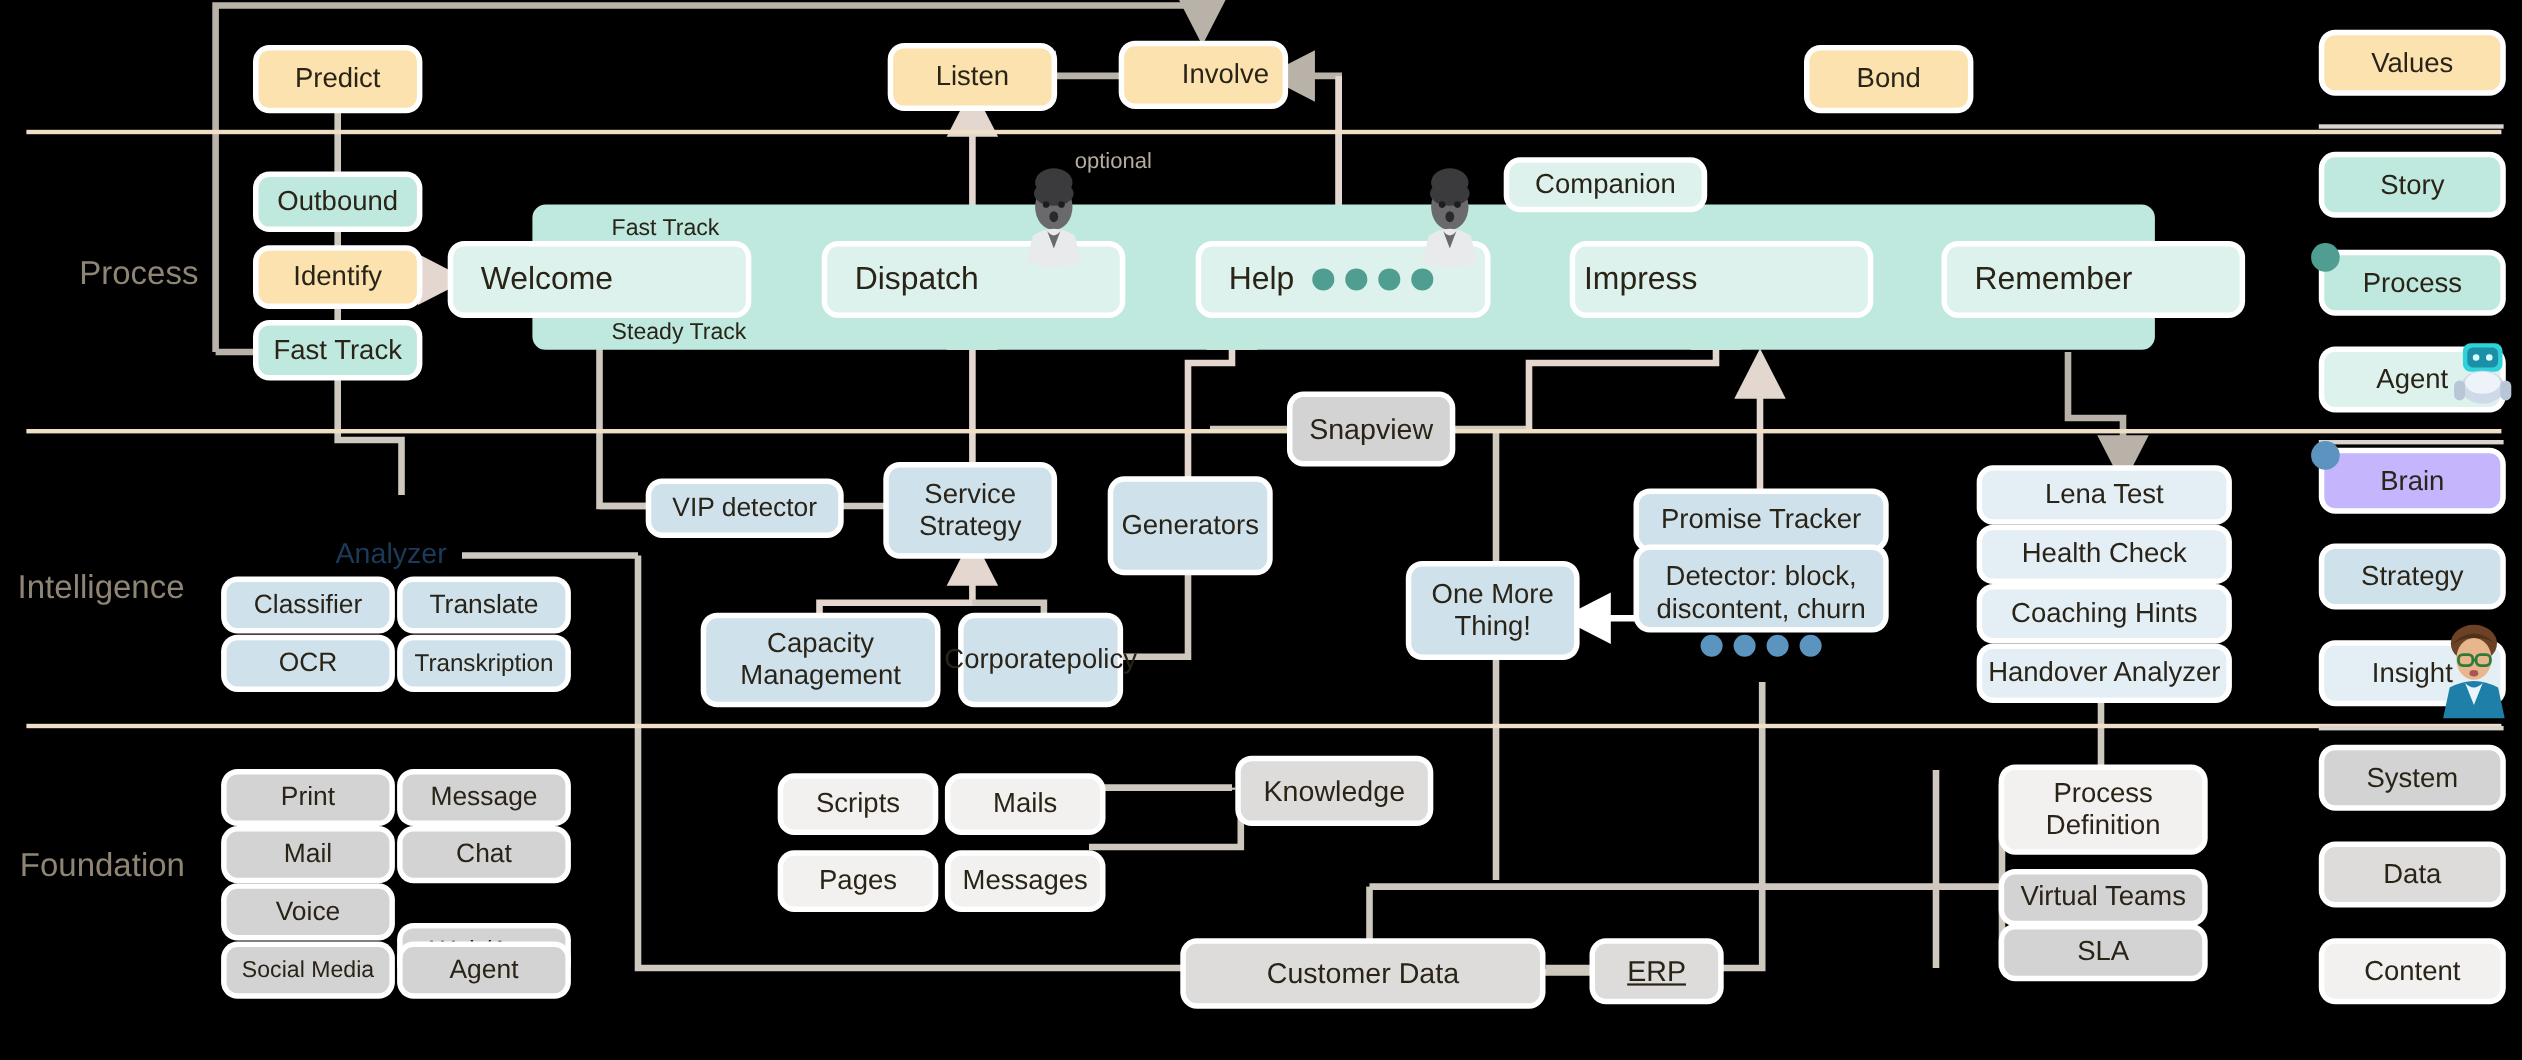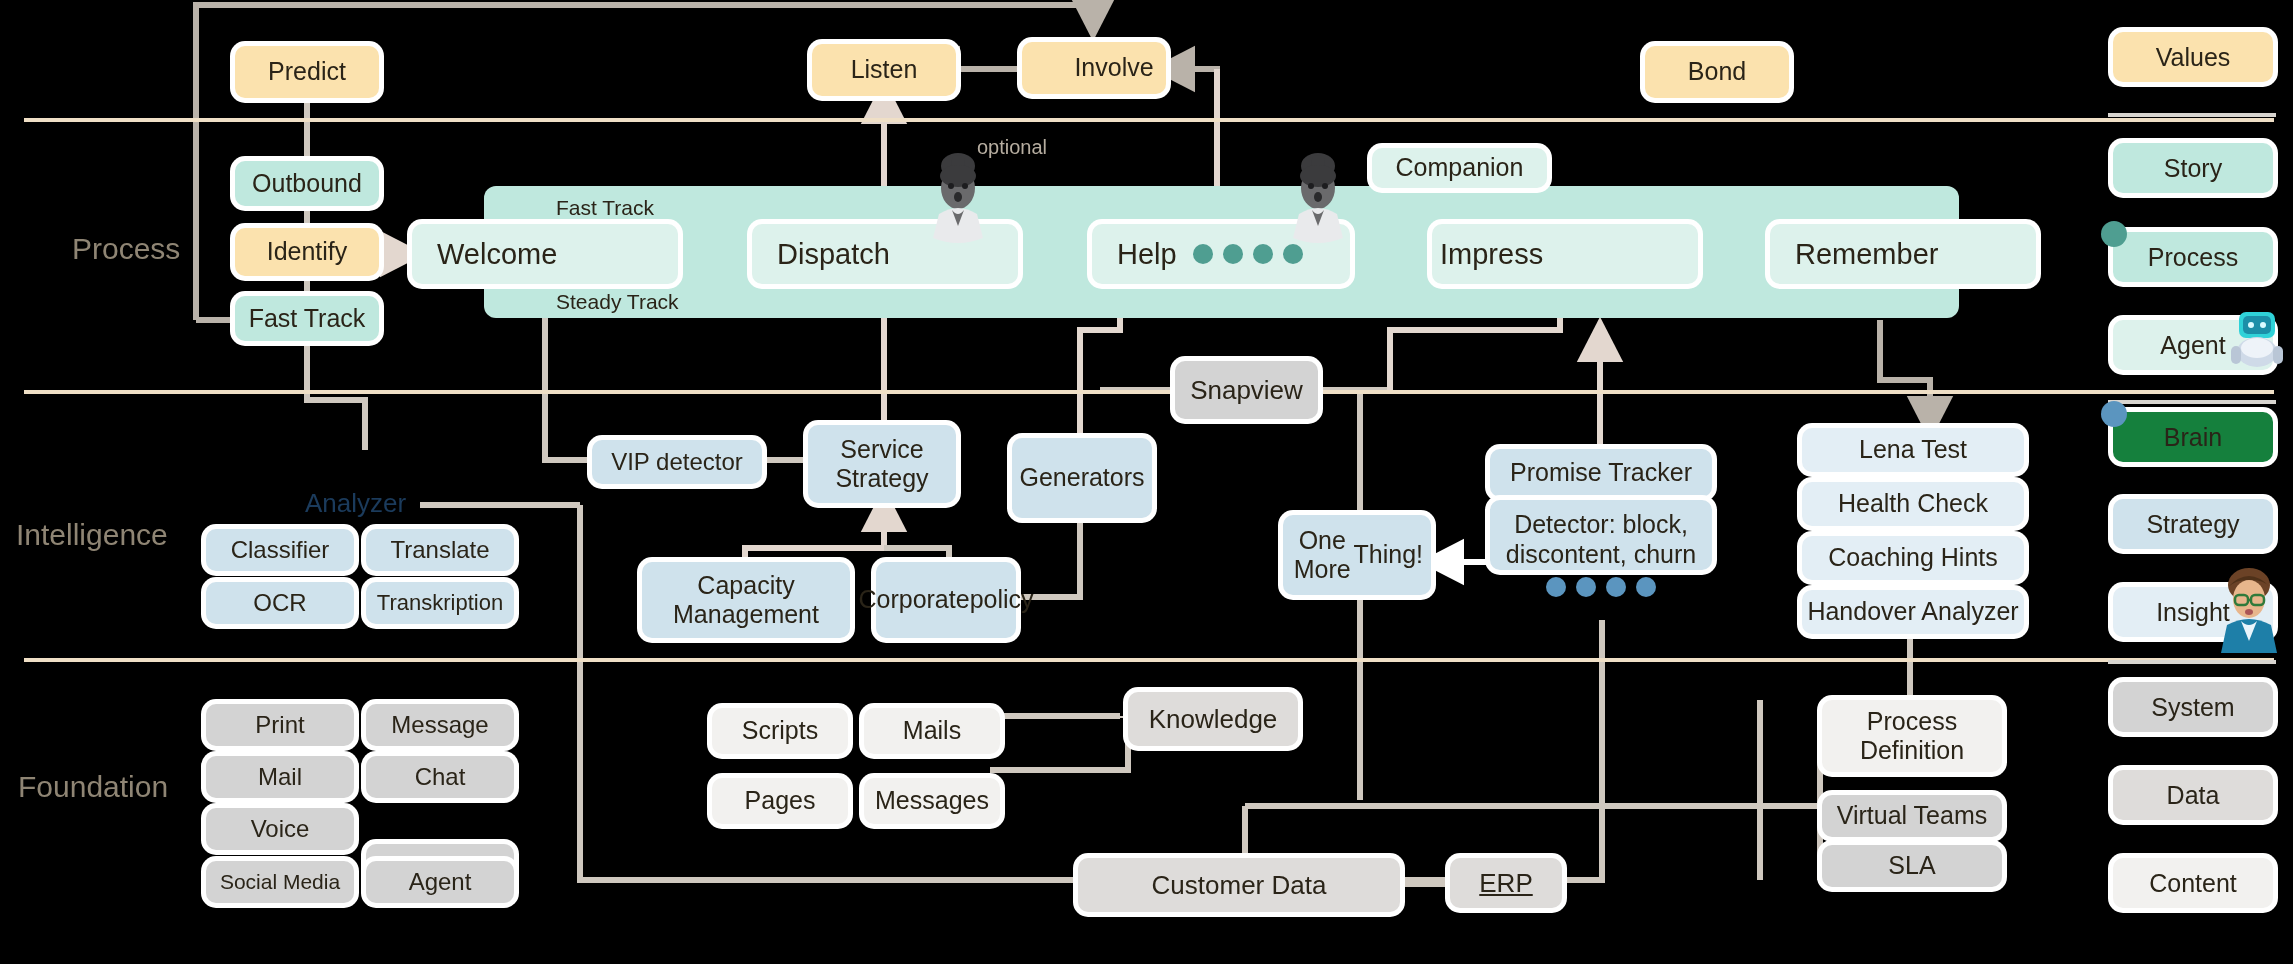--- a/index.html
+++ b/index.html
@@ -33,21 +33,21 @@
     white-space: nowrap;
     z-index: 5;
   }
   .node.wrap { white-space: normal; }
 
   
   .c-values   { background:#fbe2ae; }
   .c-story    { background:#bfe8de; }
   .c-process  { background:#bfe8de; }
   .c-agent    { background:#ddf2ec; }
-  .c-brain    { background:#15803d; }
+  .c-brain    { background:#c4b5fd; }
   .c-strategy { background:#cfe2ec; }
   .c-insight  { background:#e3eef5; }
   .c-system   { background:#d3d3d3; }
   .c-data     { background:#dedcda; }
   .c-content  { background:#f2f1ef; }
 
   
   .divider {
     position: absolute;
     height: 4px;
@@ -301,21 +301,21 @@
     <span>Management</span>
   </div>
 
   <div class="node c-strategy wrap" style="left:876px; top:562px; width:140px; height:76px; font-size:25px; flex-direction:row;">
     <span>Corporate</span>
     <span>policy</span>
   </div>
 
   <div class="node c-system" style="left:1175px; top:361px; width:143px; height:58px; font-size:26px;">Snapview</div>
 
-  <div class="node c-strategy wrap" style="left:1283px; top:515px; width:148px; height:80px; font-size:25px; flex-direction:row;">
+  <div class="node c-strategy wrap" style="left:1283px; top:515px; width:148px; height:80px; font-size:25px; flex-direction:column;">
     <span>One More</span>
     <span>Thing!</span>
   </div>
 
   <div class="node c-strategy" style="left:1490px; top:449px; width:222px; height:48px; font-size:25px;">Promise Tracker</div>
 
   <div class="node c-strategy wrap" style="left:1490px; top:500px; width:222px; height:70px; font-size:25px; flex-direction:column; justify-content:flex-start; padding-top:10px;">
     <span>Detector: block,</span>
     <span>discontent, churn</span>
     <span class="dotrow" style="margin-left:0; margin-top:8px;">

